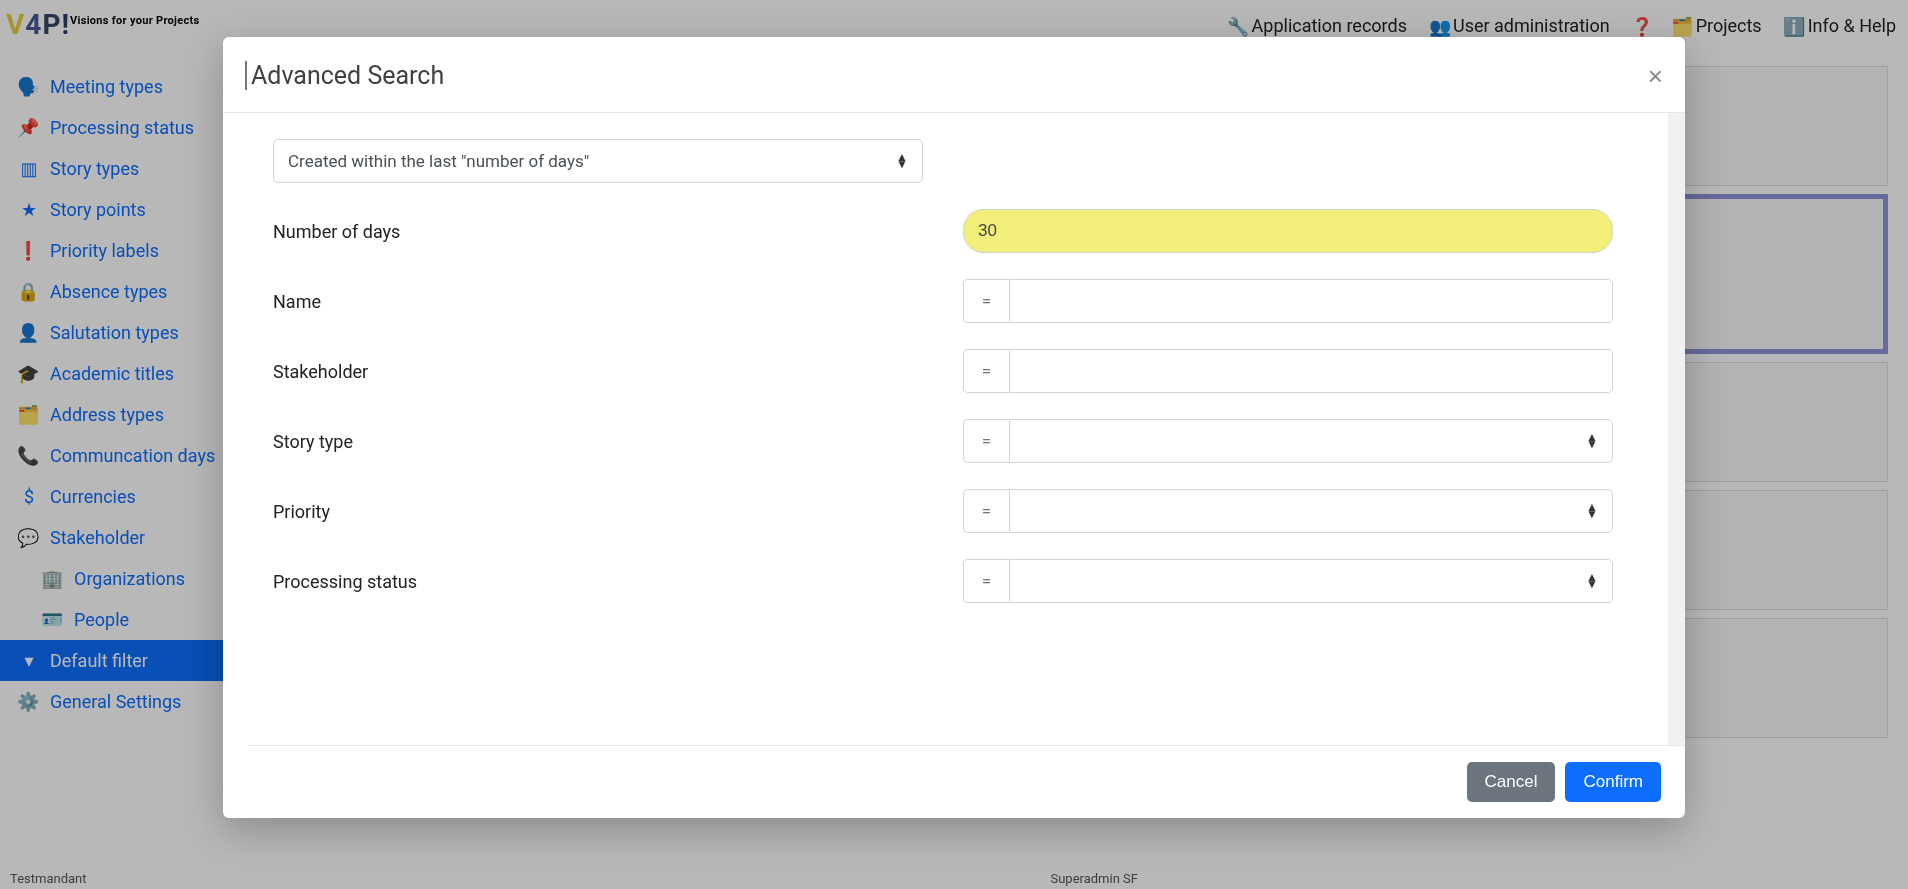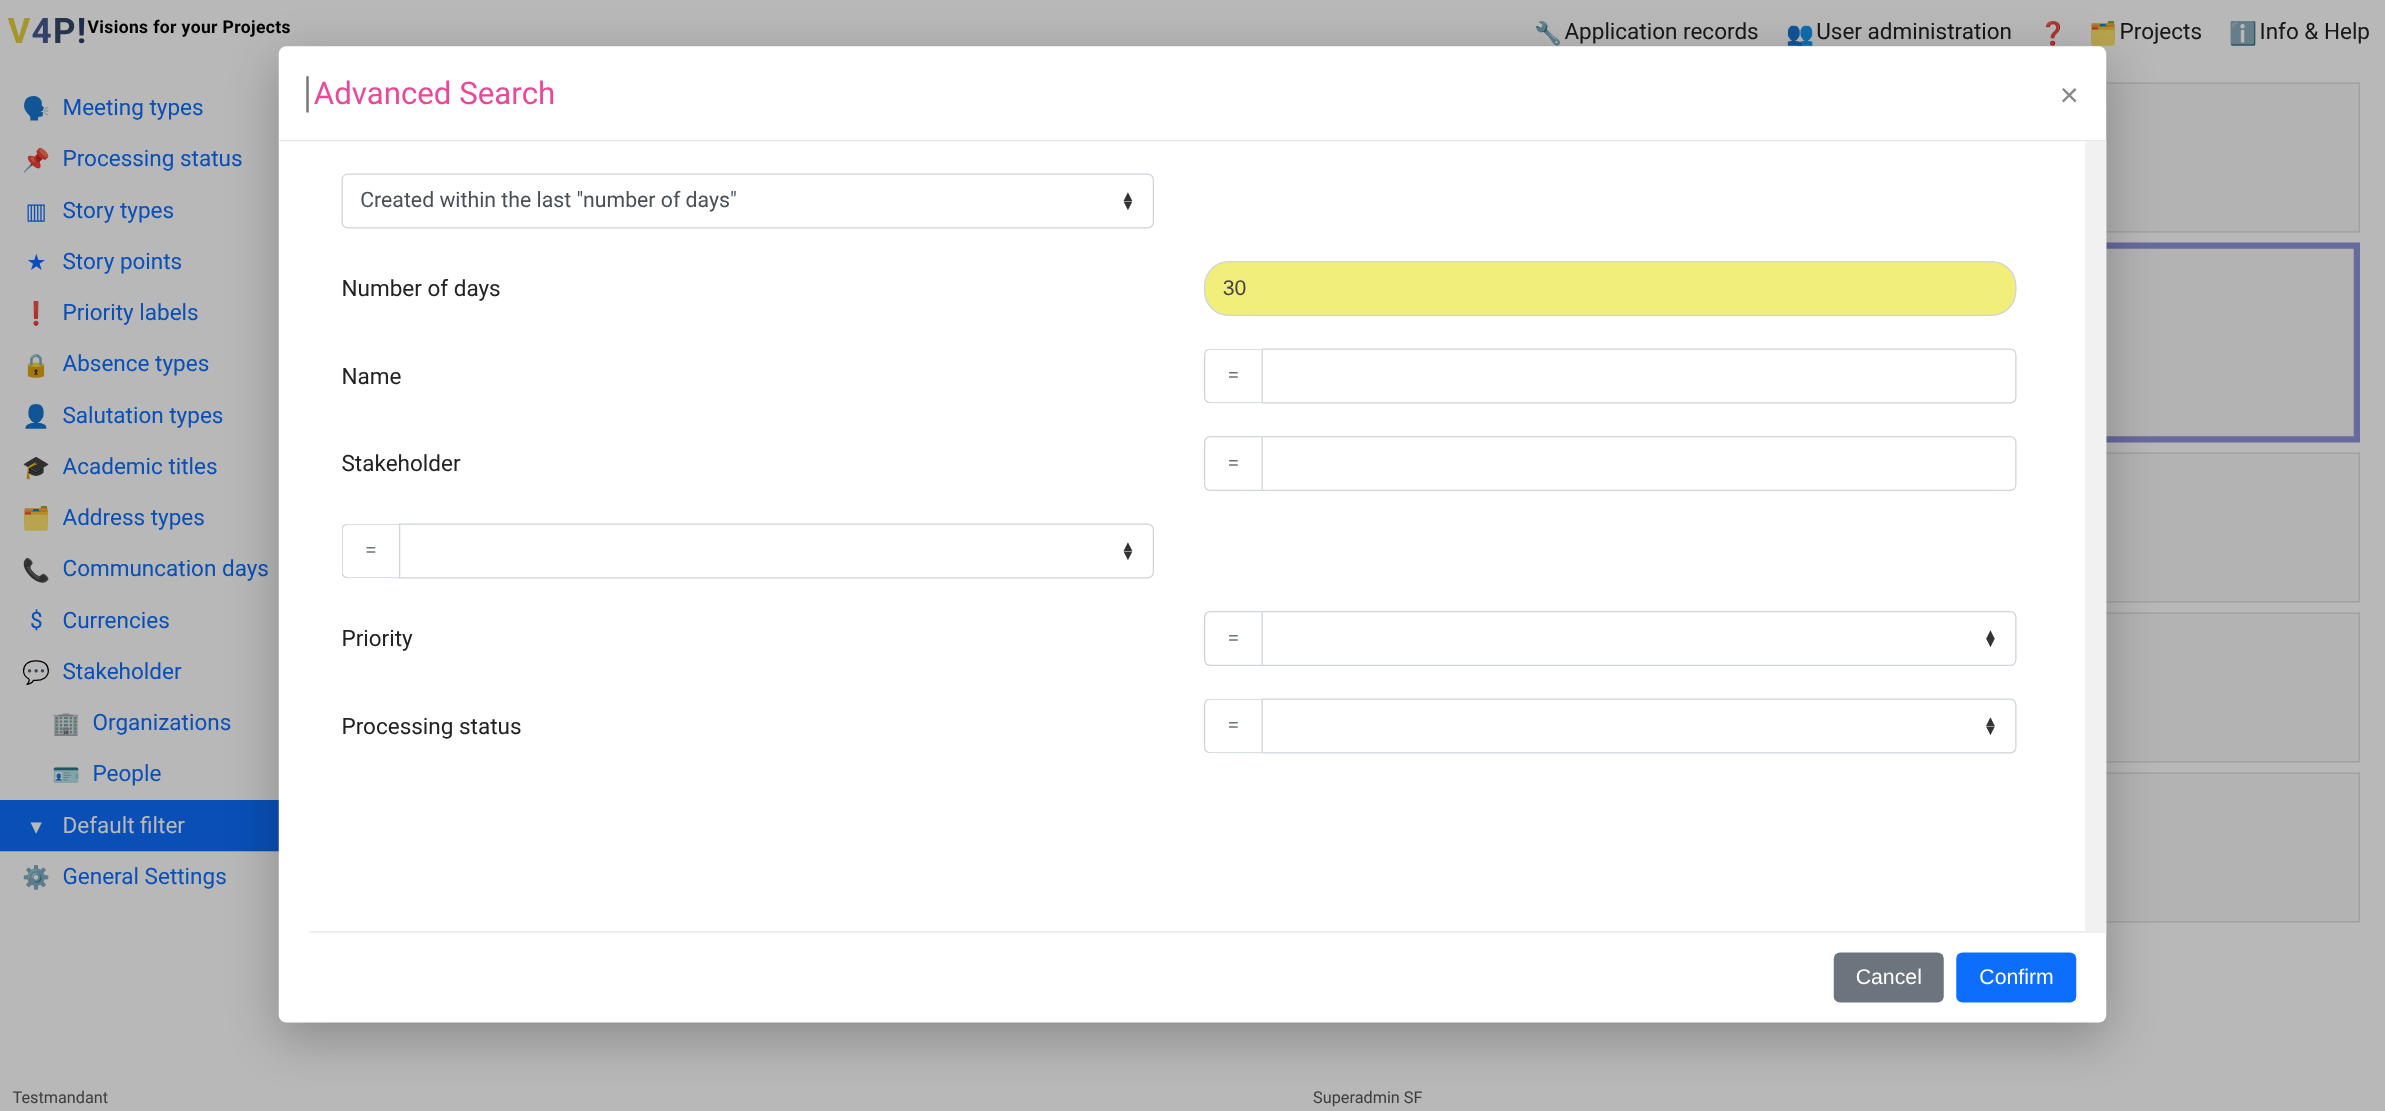--- a/index.html
+++ b/index.html
@@ -40,21 +40,21 @@
 .logo {
   display: flex; flex-direction: row; align-items: flex-start;
   font-weight: 700; font-size: 11px; color: #000;
 }
 .logo-main {
   font-size: 28px; line-height: 0.8; letter-spacing: 1px;
 }
 .logo-main .v { color: #e3cf3d; }
 .logo-main .four { color: #455b8f; }
 .logo-main .p { color: #364766; }
-.logo-sub { font-size: 14px; font-weight: 700; letter-spacing: 0.3px; }
+.logo-sub { font-size: 11px; font-weight: 700; letter-spacing: 0.3px; }
 
 .topnav { display: flex; gap: 22px; align-items: center; font-size: 18px; }
 .topnav a { color: #222; text-decoration: none; display: inline-flex; align-items: center; gap: 6px; }
 .topnav .ico { width: 18px; height: 18px; display: inline-block; }
 
 
 .main-area {
   display: flex; flex: 1; min-height: 0;
 }
 .sidebar {
@@ -89,21 +89,21 @@
 .modal {
   background: #fff; width: 1462px; margin-top: 37px; border-radius: 6px;
   box-shadow: 0 12px 40px rgba(0,0,0,.25);
   display: flex; flex-direction: column;
   max-height: 820px;
 }
 .modal-header {
   display: flex; align-items: flex-start; justify-content: space-between;
   padding: 24px 22px 22px 22px; border-bottom: 1px solid #e6e6e6;
 }
-.modal-title { font-size: 25px; font-weight: 400; color: #ec4899; border-left: 2px solid #777; padding-left: 4px; }
+.modal-title { font-size: 25px; font-weight: 400; color: #404040; border-left: 2px solid #777; padding-left: 4px; }
 .modal-close { font-size: 26px; color: #888; background: none; border: none; cursor: pointer; line-height: 1; padding-top: 2px; }
 
 .modal-body {
   padding: 12px 30px 10px 30px; overflow: auto; flex: 1;
   border-right: 17px solid #f1f1f1;
   position: relative;
 }
 .modal-body::after{
   content:""; position:absolute; right:-17px; top:0; bottom:0; width:17px;
   background:#f1f1f1;
@@ -299,20 +299,21 @@
           <div class="pair">
             <div class="op-box">
                 <span>=</span>
               </div>
             <input class="input-txt after-op" value="" style="">
           </div>
         </div>
       </div>
 
       <div class="form-row">
+        <div class="form-label">Story type</div>
         <div class="form-field">
           <div class="pair">
             <div class="op-box">
                 <span>=</span>
               </div>
             <div class="select-wrap after-op">
               <span></span>
               <span class="select-caret">
                   <span>▲</span>
                   <span>▼</span>

